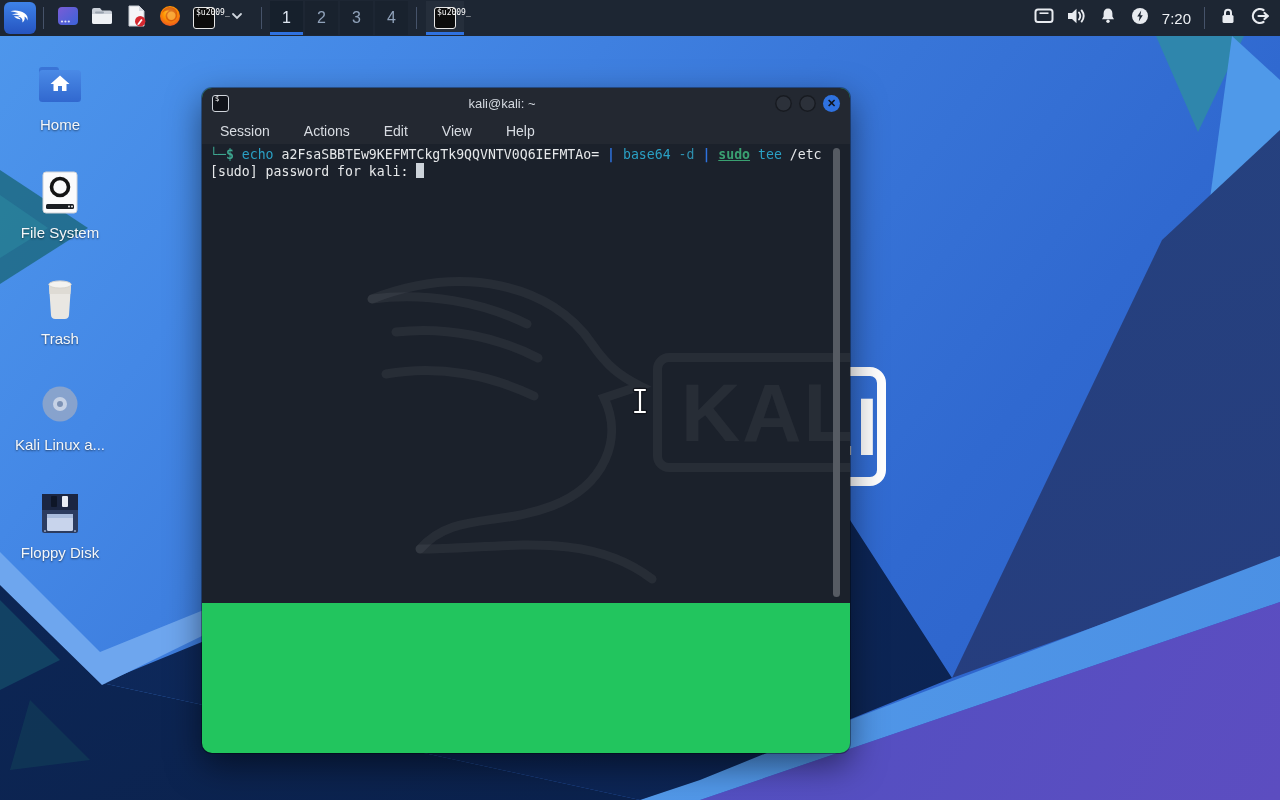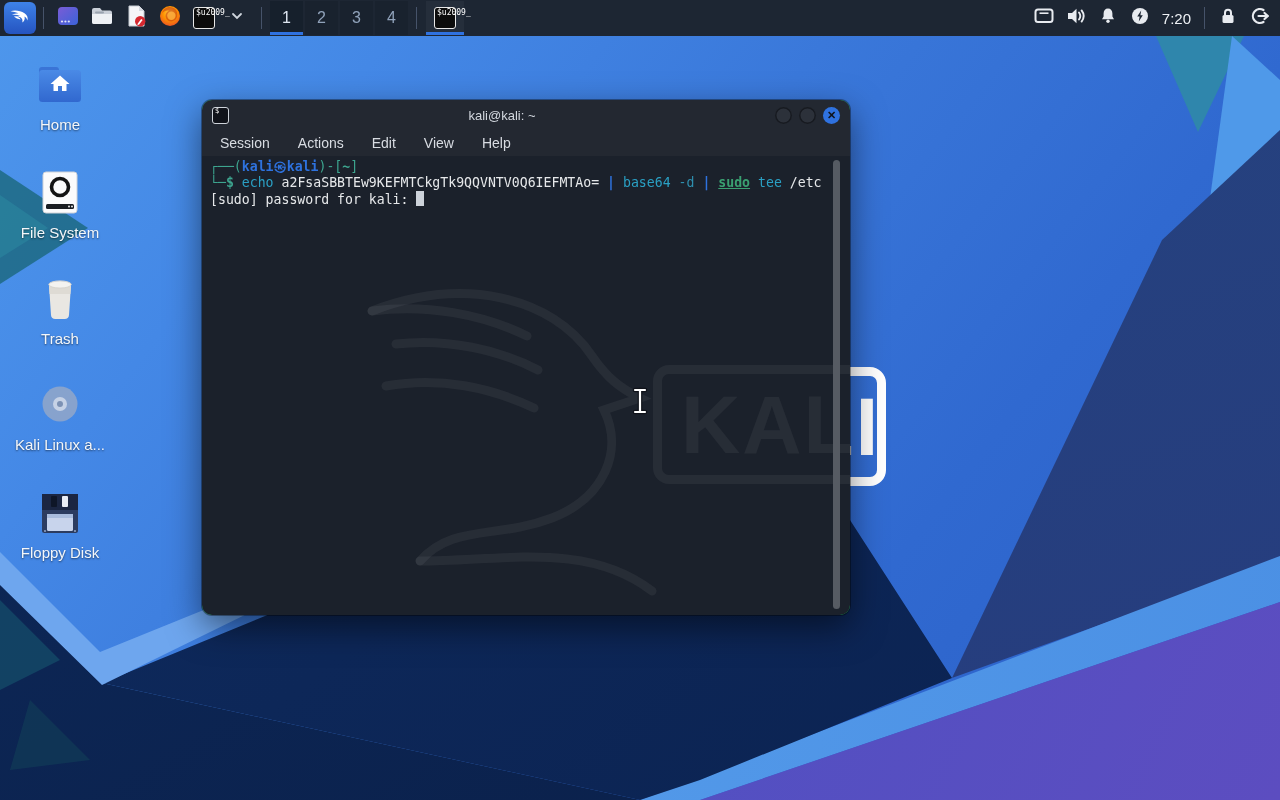--- a/index.html
+++ b/index.html
@@ -70,37 +70,37 @@
   .chevron { margin-left:1px; }
 
   
   .icon-item { position:absolute; left:12px; width:96px; text-align:center; z-index:2; cursor:default; }
   .icon-item .glyph { height:50px; display:flex; align-items:flex-end; justify-content:center; }
   .icon-item .label { margin-top:8px; font-size:15px; color:#f4f7fa;
                       text-shadow:0 1px 2px rgba(0,0,0,.55); }
   #di-0 { top:58px; } #di-1 { top:166px; } #di-2 { top:272px; } #di-3 { top:378px; } #di-4 { top:486px; }
 
   
-  .terminal { position:absolute; left:202px; top:100px; width:648px; height:515px; z-index:3;
+  .terminal { position:absolute; left:202px; top:88px; width:648px; height:665px; z-index:3;
               border-radius:10px; overflow:hidden; background:#22c55e;
               box-shadow:0 12px 34px rgba(0,0,0,.5), 0 0 0 1px rgba(0,0,0,.35); }
   .titlebar { height:30px; display:flex; align-items:center; padding:0 10px; background:#232831; }
   .tb-icon { width:17px; height:17px; background:#10131a; border:1.5px solid #cfd4db; border-radius:3px;
              position:relative; flex:0 0 auto; }
   .tb-icon::before { content:"$"; position:absolute; left:2px; top:-1px; color:#fff; font-size:7px;
              font-family:"DejaVu Sans Mono", monospace; }
   .tb-title { flex:1 1 auto; text-align:center; font-size:13px; color:#d3d8df; }
   .tb-btns { display:flex; gap:7px; flex:0 0 auto; }
   .tb-circle { width:17px; height:17px; border-radius:50%; background:#2c313a;
                box-shadow:inset 0 0 0 1.5px #171a20; }
   .tb-close { width:17px; height:17px; border-radius:50%; background:var(--accent,#2f72e0);
               display:flex; align-items:center; justify-content:center;
               color:#10141c; font-size:11px; font-weight:bold; line-height:1; }
   .menubar { height:26px; display:flex; align-items:center; padding:0 8px; background:#232831;
-             gap:8px; }
+             gap:14px; }
   .menu-item { padding:2px 10px; font-size:14px; color:#d8dce2; }
   .term-content { position:relative; height:459px; background:#1b212b; overflow:hidden;
                   font-family:"DejaVu Sans Mono", monospace; font-size:13.2px; line-height:16px;
                   padding:3px 8px; color:var(--term-fg,#e6e8ea); }
   .tline { white-space:pre; position:relative; z-index:2; }
   .seg-frame  { color:var(--prompt-teal,#3da58f); }
   .seg-user   { color:var(--prompt-blue,#2e72de); font-weight:bold; }
   .seg-dir    { color:var(--prompt-teal,#3da58f); font-weight:bold; }
   .seg-dollar { color:var(--prompt-teal,#3da58f); font-weight:bold; }
   .seg-cmd    { color:var(--cmd-cyan,#2aa0c4); }
@@ -389,21 +389,20 @@
           <path d="M20 55 C110 20 200 40 240 100 C255 122 268 132 288 142 L252 154 C272 195 252 242 200 262 C145 283 100 268 68 305"></path>
           <path d="M20 55 C75 48 130 58 175 80"></path>
           <path d="M44 88 C95 82 148 94 186 114"></path>
           <path d="M34 130 C88 120 140 132 182 152"></path>
           <path d="M68 305 C150 305 235 285 300 335"></path>
         </g>
       </svg>
       <div class="wm-box"></div>
       <div class="wm-text">KALI</div>
       <div class="term-scrollbar"></div>
-    <div class="tline"><span class="seg-frame">┌──(</span><span class="seg-user">kali㉿kali</span><span class="seg-frame">)-[</span><span class="seg-dir">~</span><span class="seg-frame">]</span></div>
         <div class="tline"><span class="seg-frame">└─</span><span class="seg-dollar">$</span><span class="seg-plain"> </span><span class="seg-cmd">echo</span><span class="seg-plain"> a2FsaSBBTEw9KEFMTCkgTk9QQVNTV0Q6IEFMTAo= </span><span class="seg-pipe">|</span><span class="seg-plain"> </span><span class="seg-cmd">base64</span><span class="seg-plain"> </span><span class="seg-opt">-d</span><span class="seg-plain"> </span><span class="seg-pipe">|</span><span class="seg-plain"> </span><span class="seg-sudo">sudo</span><span class="seg-plain"> </span><span class="seg-cmd">tee</span><span class="seg-plain"> /etc</span></div>
         <div class="tline"><span class="seg-plain">[sudo] password for kali: </span><span class="block-cursor"></span></div>
       </div>
   </div>
 
   <div class="mouse">
     <svg width="20" height="30" viewBox="0 0 20 30">
       <g stroke="#10131a" stroke-width="4.6" stroke-linecap="round">
         <line x1="5" y1="4" x2="15" y2="4"></line>
           <line x1="10" y1="4" x2="10" y2="26"></line>

